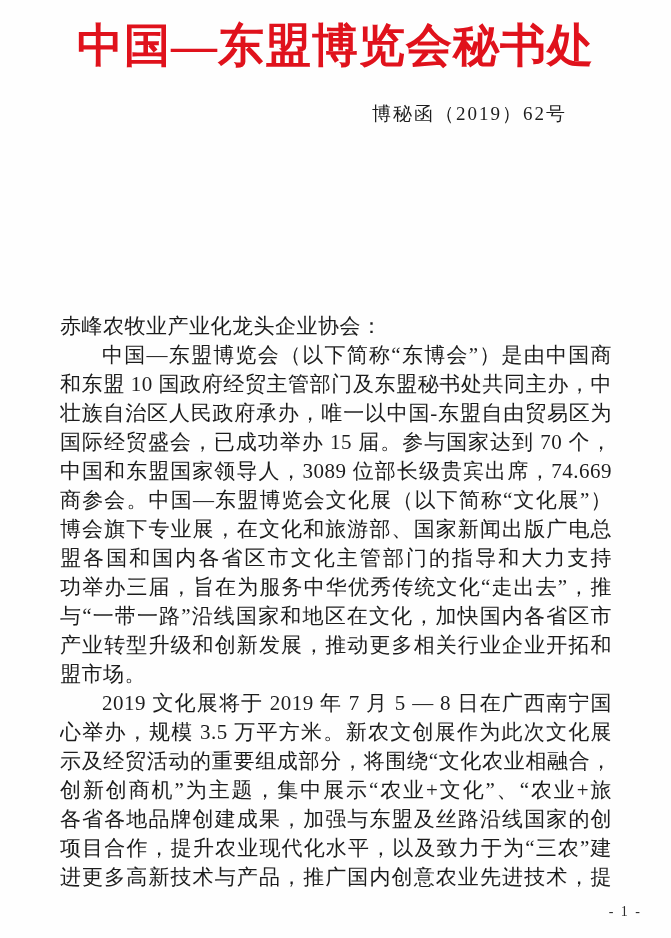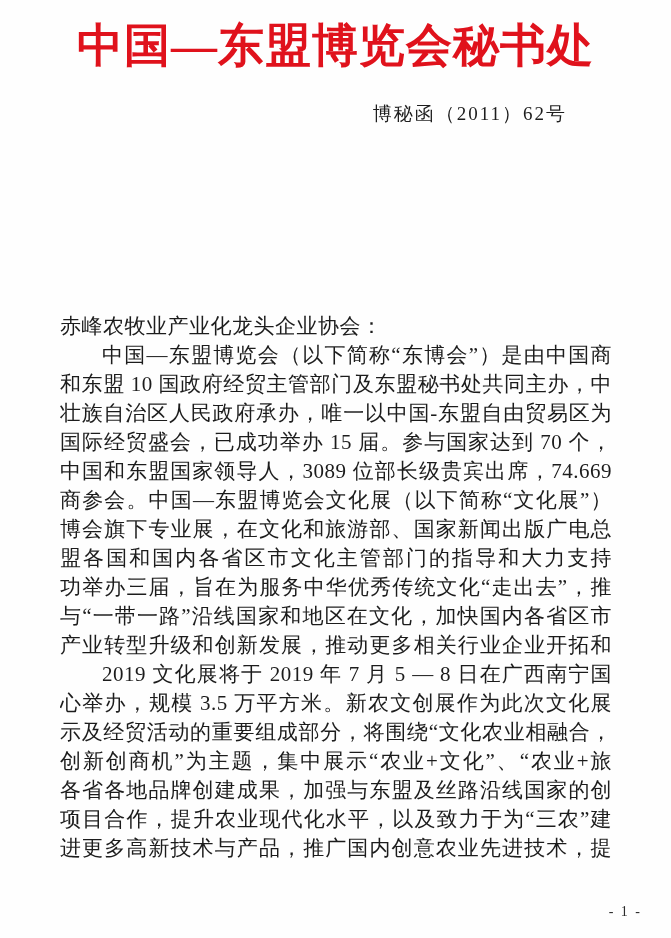--- a/index.html
+++ b/index.html
@@ -85,37 +85,38 @@
     color: #2a2a2a;
   }
 </style>
 </head>
 <body>
 
 <div class="page">
 
   <div class="org-title">中国—东盟博览会秘书处</div>
 
-  <div class="doc-number">博秘函（2011）62号</div>
+  <div class="doc-number">博秘函（2019）62号</div>
 
 
   <div class="body-text">
     <div class="bline">赤峰农牧业产业化龙头企业协会：</div>
 
     <div class="bline j indent">中国—东盟博览会（以下简称“东博会”）是由中国商务部</div>
     <div class="bline j">和东盟 10 国政府经贸主管部门及东盟秘书处共同主办，中国广西</div>
     <div class="bline j">壮族自治区人民政府承办，唯一以中国-东盟自由贸易区为主题的</div>
     <div class="bline j">国际经贸盛会，已成功举办 15 届。参与国家达到 70 个，有 91 位</div>
     <div class="bline j">中国和东盟国家领导人，3089 位部长级贵宾出席，74.669 万名客</div>
     <div class="bline j">商参会。中国—东盟博览会文化展（以下简称“文化展”）是东</div>
     <div class="bline j">博会旗下专业展，在文化和旅游部、国家新闻出版广电总局、东</div>
     <div class="bline j">盟各国和国内各省区市文化主管部门的指导和大力支持下，已成</div>
     <div class="bline j">功举办三届，旨在为服务中华优秀传统文化“走出去”，推进我国</div>
     <div class="bline j">与“一带一路”沿线国家和地区在文化，加快国内各省区市文化</div>
     <div class="bline j">产业转型升级和创新发展，推动更多相关行业企业开拓和投资东</div>
+    <div class="bline">盟市场。</div>
 
     <div class="bline j indent">2019 文化展将于 2019 年 7 月 5 — 8 日在广西南宁国际会展中</div>
     <div class="bline j">心举办，规模 3.5 万平方米。新农文创展作为此次文化展展览展</div>
     <div class="bline j">示及经贸活动的重要组成部分，将围绕“文化农业相融合，创意</div>
     <div class="bline j">创新创商机”为主题，集中展示“农业+文化”、“农业+旅游”、</div>
     <div class="bline j">各省各地品牌创建成果，加强与东盟及丝路沿线国家的创意农业</div>
     <div class="bline j">项目合作，提升农业现代化水平，以及致力于为“三农”建设引</div>
     <div class="bline j">进更多高新技术与产品，推广国内创意农业先进技术，提升农业</div>
   </div>
 

